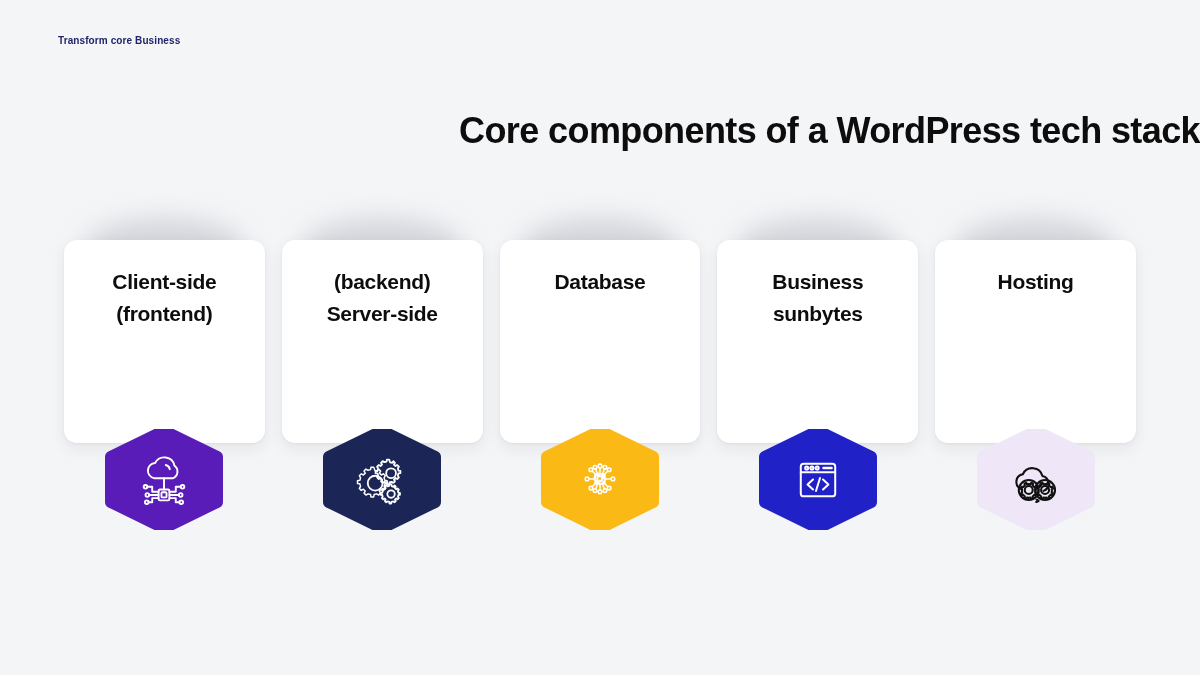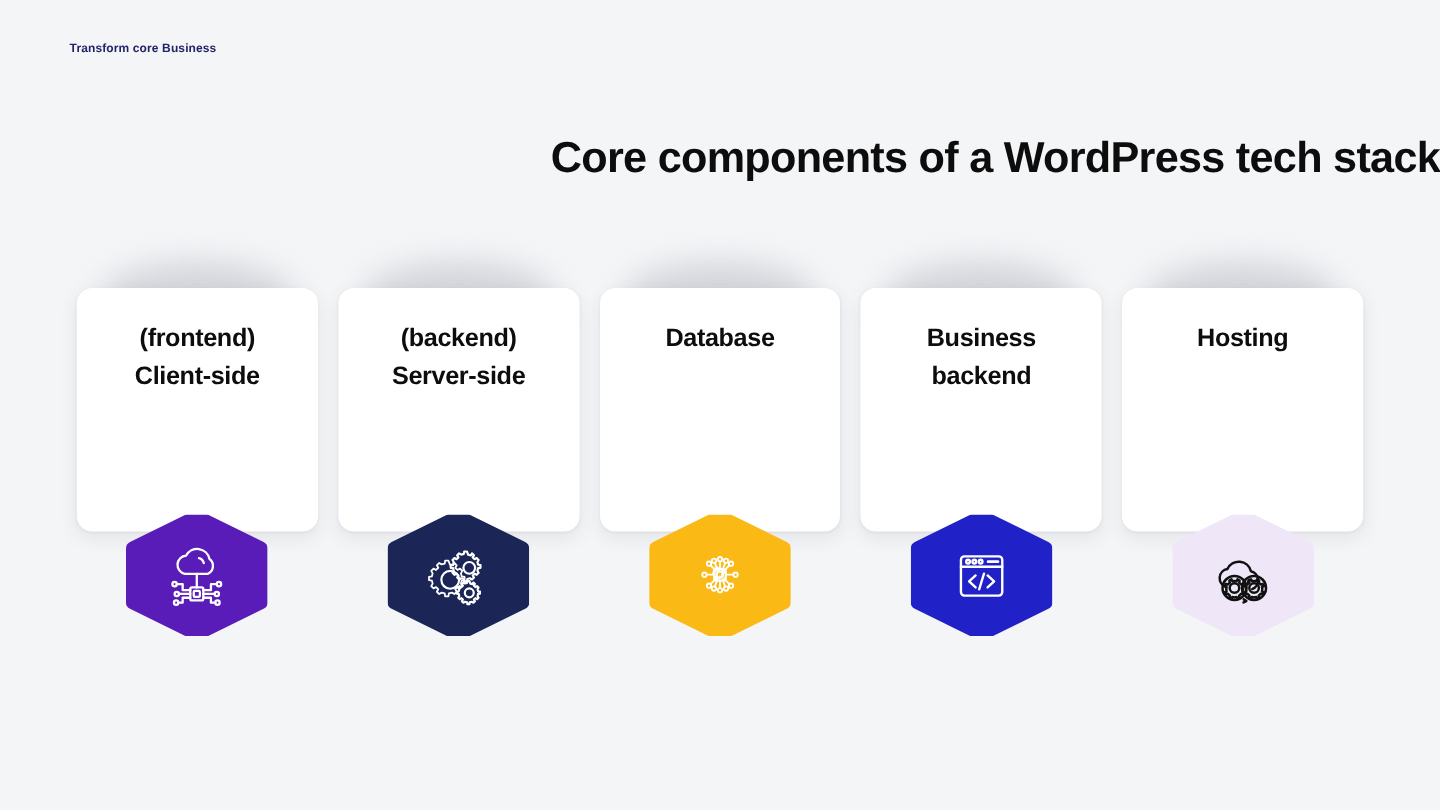--- a/index.html
+++ b/index.html
@@ -139,22 +139,22 @@
 </div>
 
 <h1 class="page-title">Core components of a WordPress tech stack</h1>
 
 <div class="cards-row">
 
   <div class="card-wrap">
     <div class="card-shadow"></div>
     <div class="card">
       <div class="card-title">
+        <div>Client-side</div>
         <div>(frontend)</div>
-        <div>Client-side</div>
       </div>
     </div>
     <div class="hex-badge">
       <svg viewBox="0 0 118 101" aria-hidden="true">
         <path d="M59 1 L111 26 Q116 29 116 35 L116 66 Q116 72 111 75 L59 100 Q59 100 59 100 L7 75 Q2 72 2 66 L2 35 Q2 29 7 26 Z" fill="#5a1cb8" stroke="none" stroke-linejoin="round" stroke-width="14"></path>
         <path d="M59 2 L112 28 L112 73 L59 99 L6 73 L6 28 Z" fill="#5a1cb8" stroke="#5a1cb8" stroke-width="12" stroke-linejoin="round"></path>
       </svg>
       <div class="hex-icon">
         <svg viewBox="0 0 64 64" fill="none" stroke="#ffffff" stroke-width="2.1" stroke-linecap="round" stroke-linejoin="round">
           <path d="M21 30 a8.5 8.5 0 0 1 1.2 -16.8 a11.5 11.5 0 0 1 21.4 3 a8 8 0 0 1 -1.6 13.8 Z"></path>
@@ -249,21 +249,21 @@
         </svg>
       </div>
     </div>
   </div>
 
   <div class="card-wrap">
     <div class="card-shadow"></div>
     <div class="card">
       <div class="card-title">
         <div>Business</div>
-        <div>backend</div>
+        <div>sunbytes</div>
       </div>
     </div>
     <div class="hex-badge">
       <svg viewBox="0 0 118 101" aria-hidden="true">
         <path d="M59 2 L112 28 L112 73 L59 99 L6 73 L6 28 Z" fill="#2121c8" stroke="#2121c8" stroke-width="12" stroke-linejoin="round"></path>
       </svg>
       <div class="hex-icon">
         <svg viewBox="0 0 64 64" fill="none" stroke="#ffffff" stroke-width="2.2" stroke-linecap="round" stroke-linejoin="round">
           <rect x="13" y="14" width="38" height="36" rx="3.2"></rect>
           <path d="M13 23.5 L51 23.5"></path>

